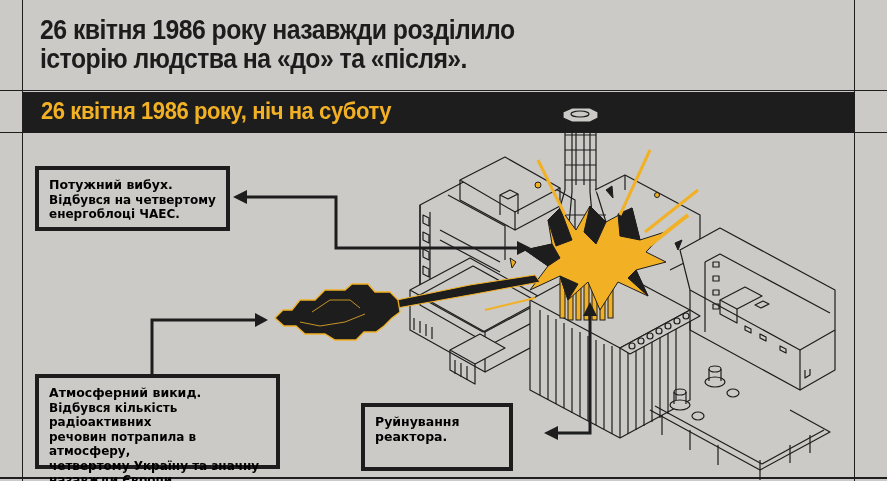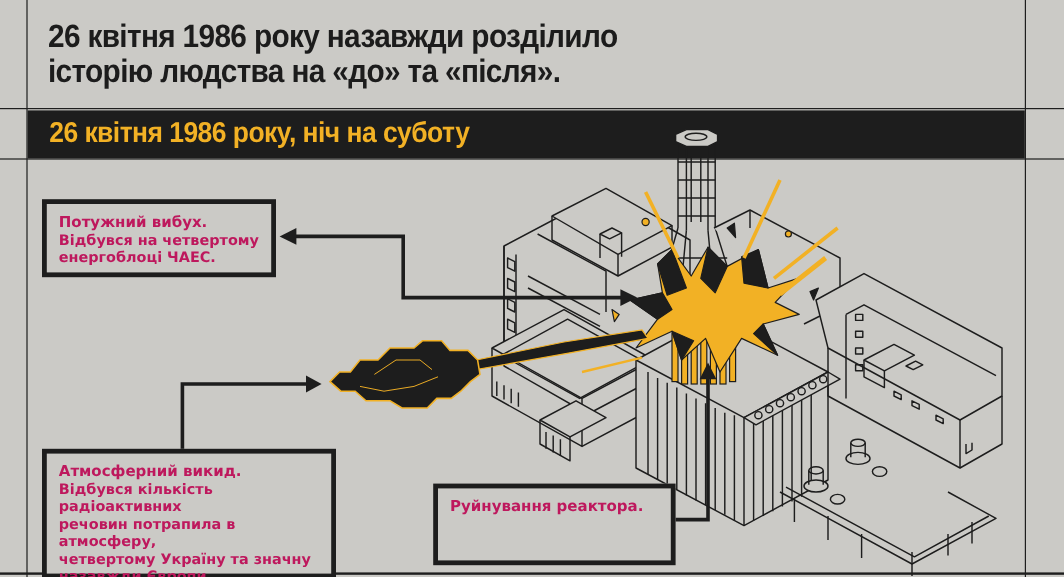--- a/index.html
+++ b/index.html
@@ -33,28 +33,28 @@
     font-family: "Liberation Sans", sans-serif;
     font-weight: bold; font-size: 24px; line-height: 30px;
     color: #f2b125; letter-spacing: -0.5px;
     transform: scaleX(0.92); transform-origin: left top;
     white-space: nowrap;
   }
 
   .callout {
     position: absolute; border: 4px solid #1d1d1d; background: #cbcac6;
     box-sizing: border-box; padding: 8px 2px 0 10px;
-    font-family: "DejaVu Sans", sans-serif; color: #be185d;
+    font-family: "DejaVu Sans", sans-serif; color: #000000;
     font-size: 12px; line-height: 14.5px;
   }
   .callout .title { font-weight: bold; font-size: 12.5px; }
   .callout .desc { font-weight: bold; }
   #callout-explosion { left: 35px; top: 166px; width: 195px; height: 65px; }
-  #callout-release { left: 35px; top: 374px; width: 245px; height: 108px; }
-  #callout-reactor { left: 361px; top: 403px; width: 202px; height: 68px; }
+  #callout-release { left: 35px; top: 374px; width: 245px; height: 95px; }
+  #callout-reactor { left: 361px; top: 403px; width: 152px; height: 68px; }
 
   svg#art { position: absolute; left: 0; top: 0; }
 </style>
 </head>
 <body>
 
 <div class="frame-line vline-left"></div>
 <div class="frame-line vline-right"></div>
 <div class="frame-line hline-top"></div>
 <div class="frame-line hline-banner-bottom"></div>

